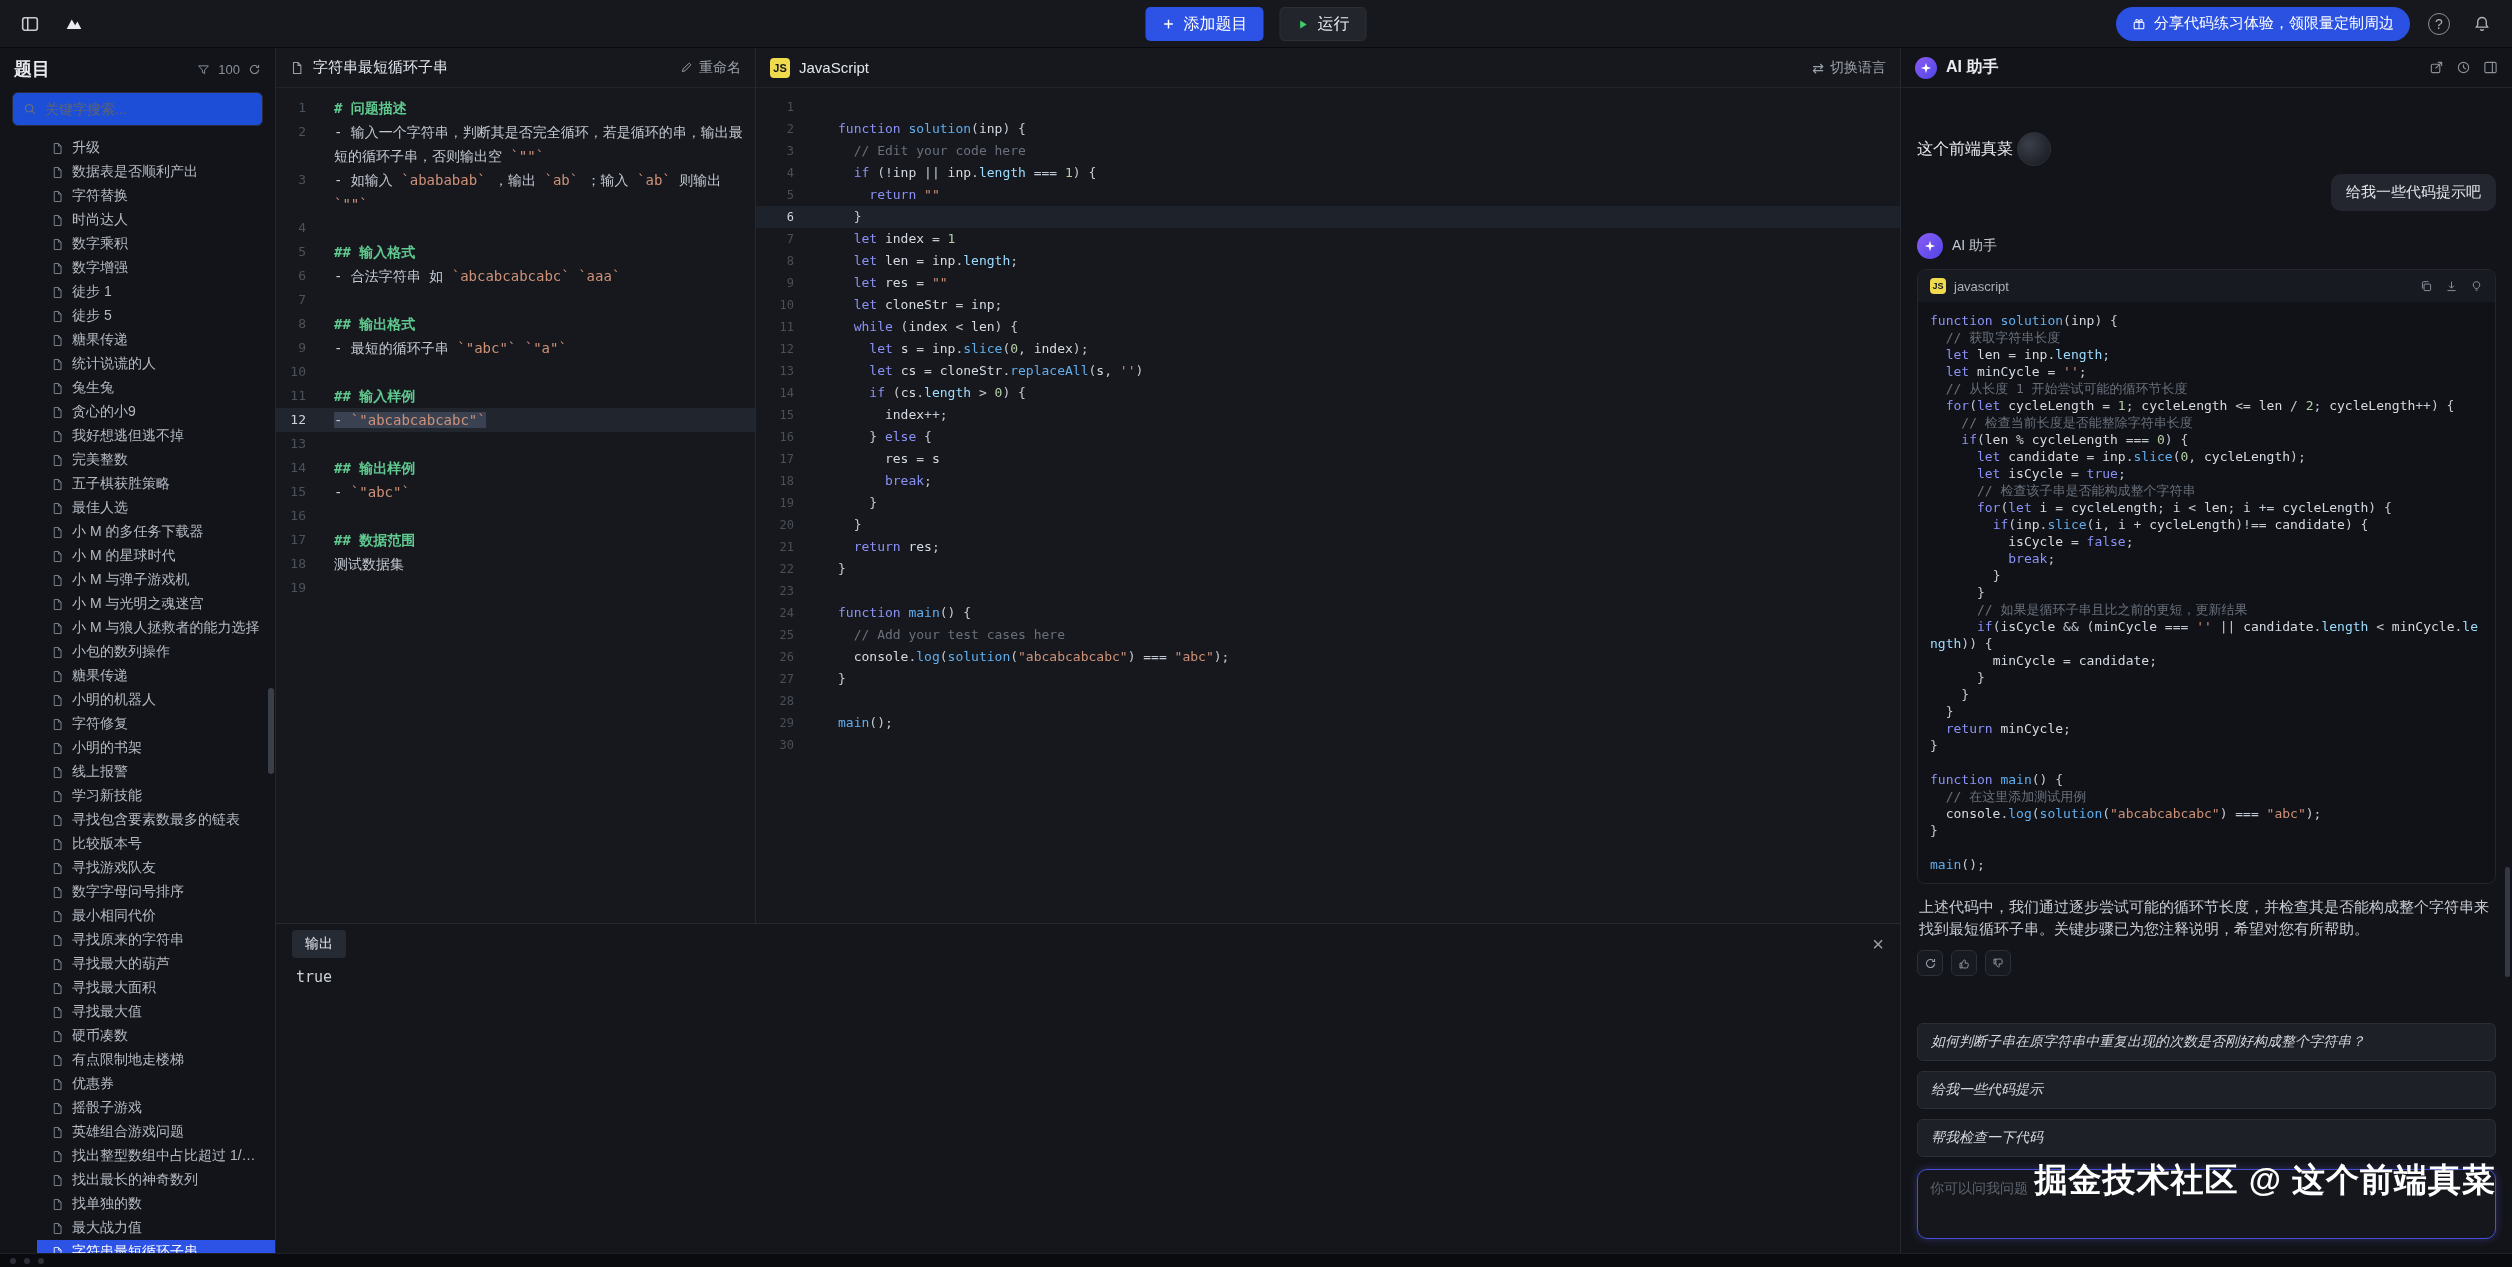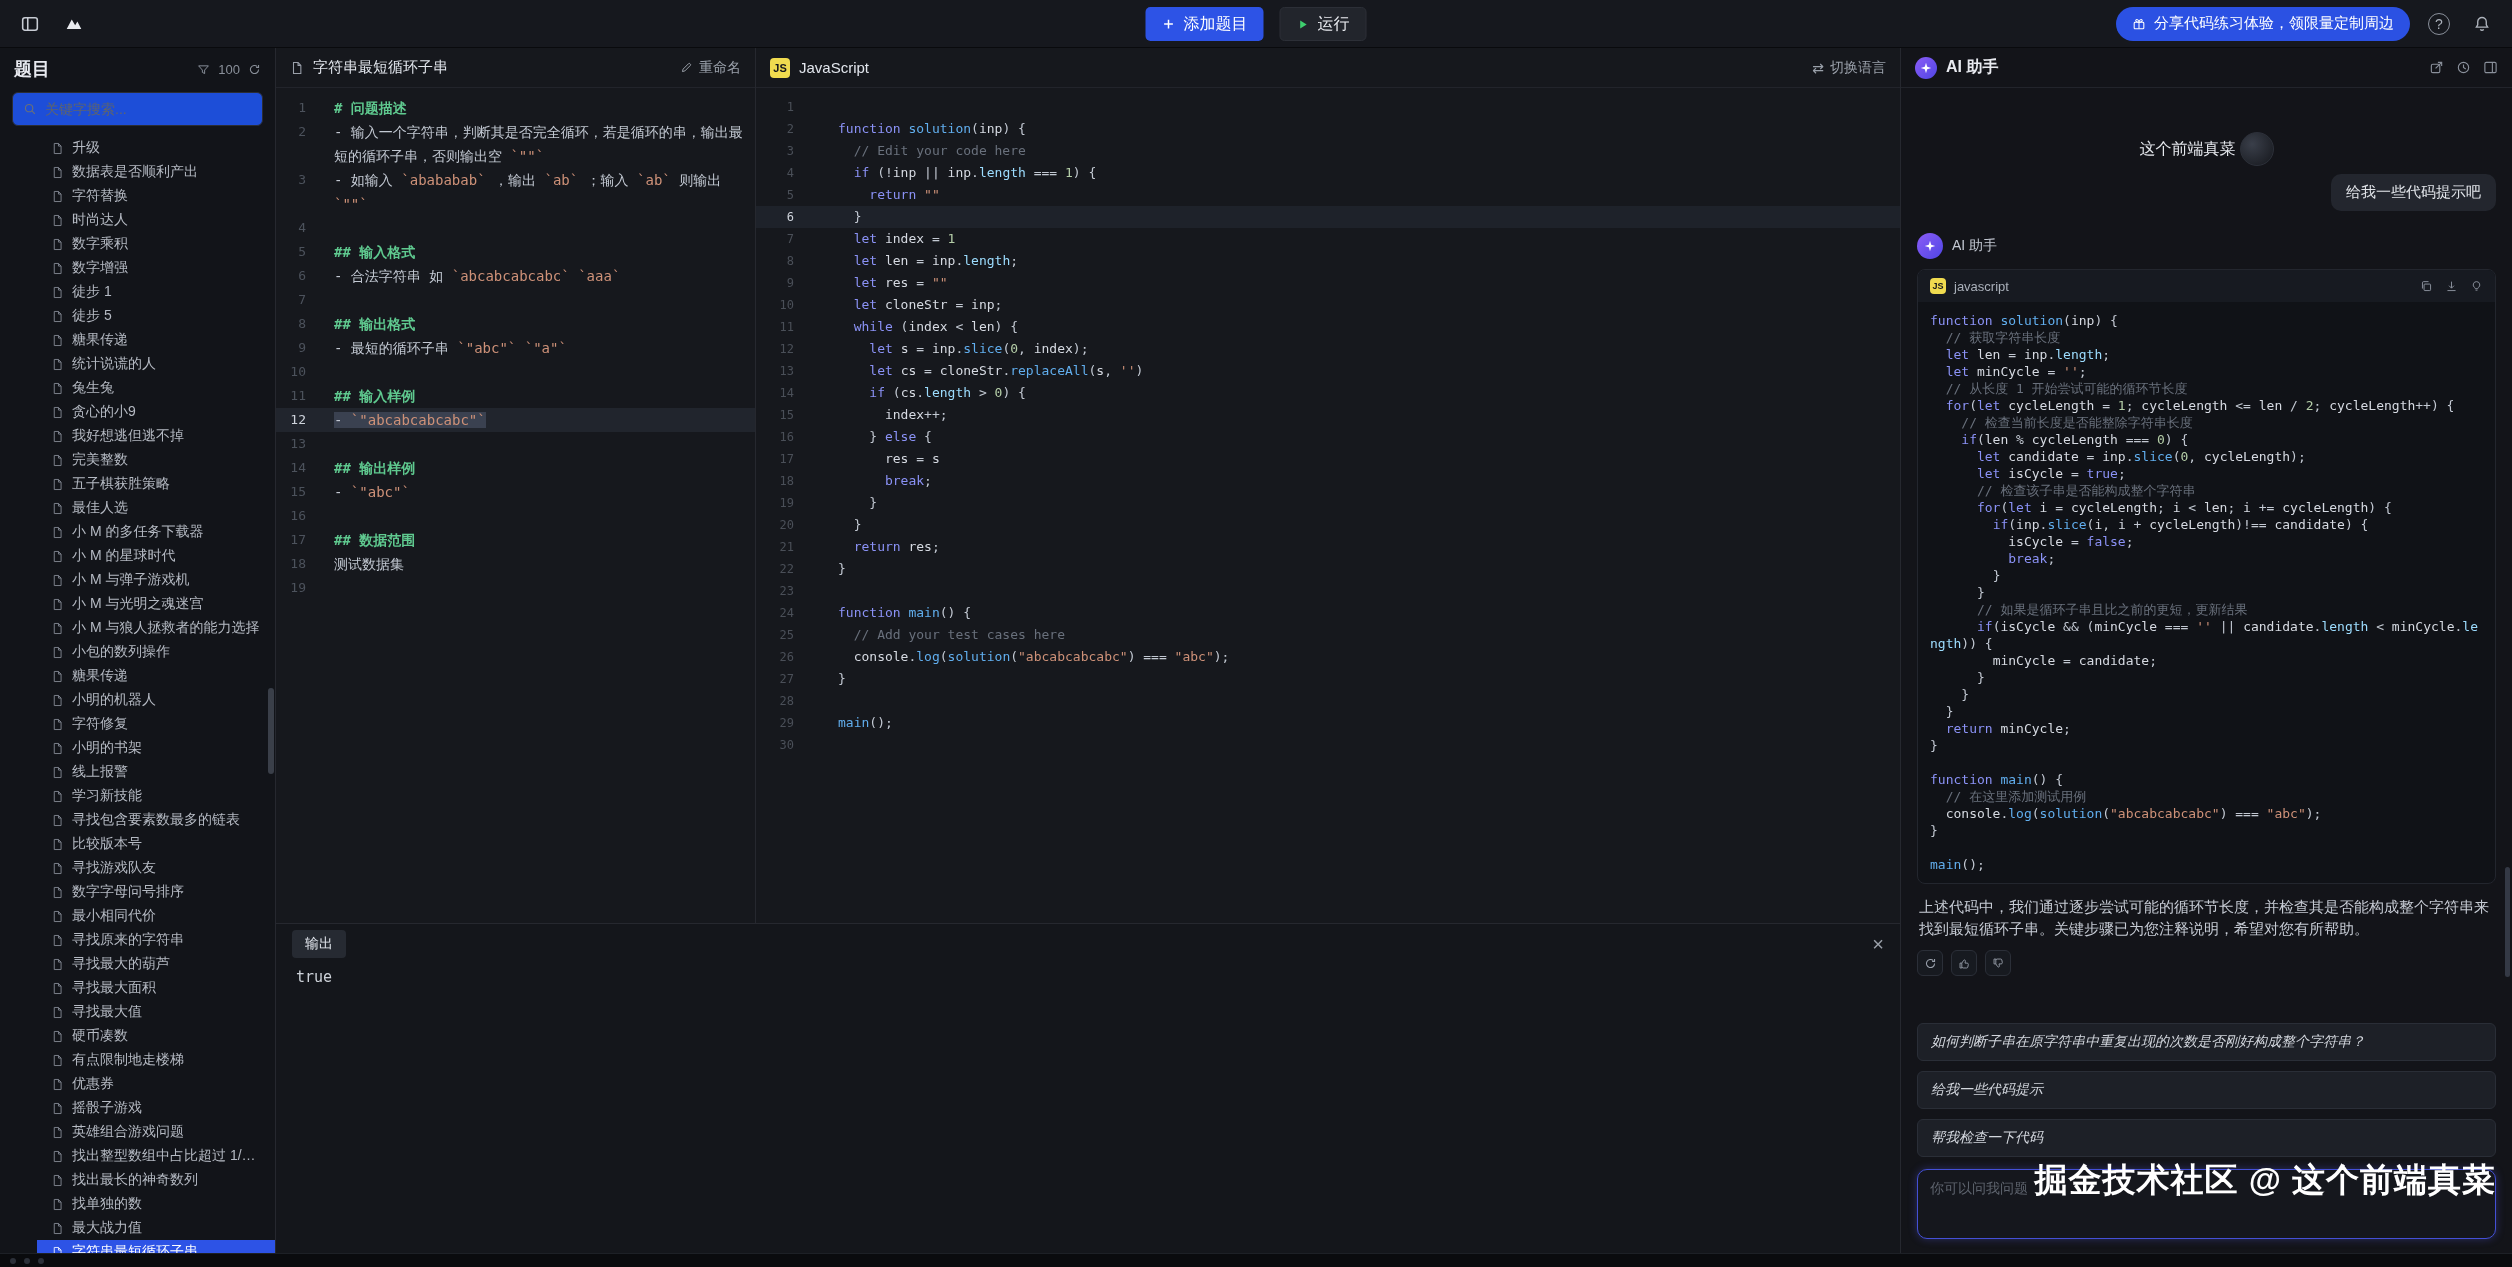--- a/index.html
+++ b/index.html
@@ -86,21 +86,21 @@
   .out-body{padding:4px 20px;font-family:"DejaVu Sans Mono","Liberation Mono",monospace;font-size:15px;color:#cdd2d9;}
 
   
   .ai{width:612px;flex:none;background:#131419;border-left:1px solid #26282f;display:flex;flex-direction:column;position:relative;}
   .ai-head{height:40px;flex:none;display:flex;align-items:center;gap:9px;padding:0 14px;border-bottom:1px solid #22242b;}
   .ai-title{font-size:16px;font-weight:bold;color:#e8eaf0;}
   .ai-head-icons{margin-left:auto;display:flex;align-items:center;gap:12px;color:#8a909b;}
   .ai-sparkle{width:22px;height:22px;flex:none;border-radius:50%;background:linear-gradient(135deg,#8b5cf6,#4f46e5);
     display:flex;align-items:center;justify-content:center;color:#fff;}
   .ai-chat{flex:1;overflow:hidden;padding:10px 16px 0;display:flex;flex-direction:column;min-height:0;}
-  .name-row{display:flex;justify-content:center;align-items:center;gap:4px;margin-top:34px;color:#e6e9ee;font-size:16px;}
+  .name-row{display:flex;justify-content:flex-start;align-items:center;gap:4px;margin-top:34px;color:#e6e9ee;font-size:16px;}
   .avatar{width:34px;height:34px;border-radius:50%;flex:none;border:1px solid #2c3039;
     background:radial-gradient(circle at 35% 35%,#3a3f4a,#15171c);}
   .user-bubble{align-self:flex-end;margin-top:8px;background:#23262e;color:#e2e5ea;
     padding:9px 15px;border-radius:10px;font-size:15px;}
   .label-row{display:flex;align-items:center;gap:9px;margin-top:22px;color:#c3c8d2;font-size:14px;}
   .ai-avatar{width:26px;height:26px;flex:none;border-radius:50%;background:linear-gradient(135deg,#8b5cf6,#4f46e5);
     display:flex;align-items:center;justify-content:center;color:#fff;}
   .codeblock{margin-top:10px;background:#101217;border:1px solid #23262e;border-radius:8px;overflow:hidden;}
   .cb-head{height:32px;background:#171a21;display:flex;align-items:center;gap:8px;padding:0 12px;font-size:13px;color:#aab0ba;}
   .cb-icons{margin-left:auto;display:flex;gap:12px;color:#8a909b;}

